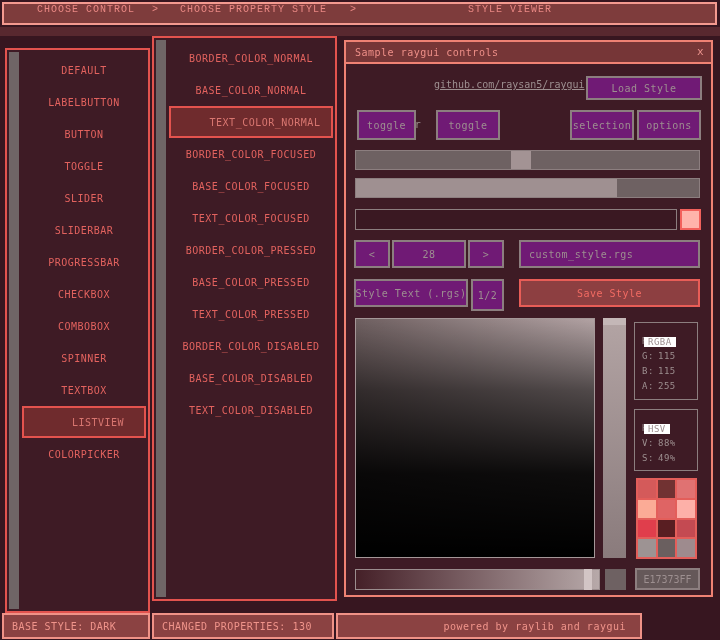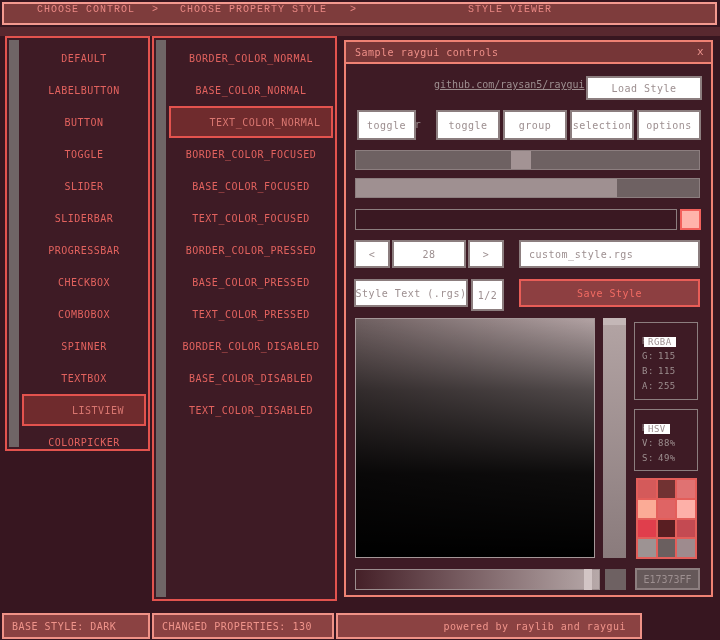--- a/index.html
+++ b/index.html
@@ -19,21 +19,21 @@
     color: #ea8884; font-size: 10px; letter-spacing: 1px;
   }
   #topbar span { position: absolute; top: 0; white-space: nowrap; font-family: Liberation Mono, monospace; }
   #tb1 { left: 33px; } #tbsep1 { left: 148px; }
   #tb2 { left: 176px; } #tbsep2 { left: 346px; }
   #tb3 { left: 464px; }
   #band { left: 0; top: 27px; width: 720px; height: 9px; background: #58282f; }
 
   
   .panel { background: #3e1b25; border: 2px solid #e3534e; }
-  #controls-panel   { left: 5px;   top: 36px; width: 145px; height: 415px; }
+  #controls-panel   { left: 5px;   top: 48px; width: 145px; height: 565px; }
   #properties-panel { left: 152px; top: 36px; width: 185px; height: 565px; }
   .vscroll { position: absolute; left: 2px; top: 2px; bottom: 2px; width: 10px; background: #6f6566; }
   .list { position: absolute; left: 15px; top: 4px; right: 2px; }
   .item {
     height: 32px; display: flex; align-items: center; justify-content: center;
     color: #e2625e; font-size: 10px; letter-spacing: 0.5px; white-space: nowrap;
     border: 2px solid transparent;
   }
   .item.selected { background: #6f2b2d; border-color: #e3534e; color: #d87670; padding-left: 28px; }
 
@@ -42,21 +42,21 @@
   #titlebar {
     position: absolute; left: 0; top: 0; right: 0; height: 22px;
     background: #763637; border-bottom: 2px solid #ef8274;
     display: flex; align-items: center; padding-left: 9px;
     color: #ee8f88; font-size: 10px; letter-spacing: 0.5px;
   }
   #closebtn { position: absolute; right: 7px; top: 3px; color: #ec948e; font-size: 11px; }
 
   .glabel { color: #9d8f90; font-size: 10px; letter-spacing: 0.5px; white-space: nowrap; }
   .graybtn {
-    background: #ffffff; border: 2px solid #8c7e7f; color: #9d8f90;
+    background: #701a75; border: 2px solid #8c7e7f; color: #9d8f90;
     display: flex; align-items: center; justify-content: center;
     font-size: 10px; letter-spacing: 0.5px; white-space: nowrap;
   }
   #lbl-app  { left: 10px; top: 37px; margin-top: 40px; }
   #lbl-repo { left: 88px; top: 37px; letter-spacing: 0; text-decoration: underline; }
   #btn-load { left: 240px; top: 34px; width: 116px; height: 24px; }
   #btn-t1 { left: 11px;  top: 68px; width: 59px; height: 30px; }
   #btn-t2 { left: 90px;  top: 68px; width: 64px; height: 30px; }
   #btn-t3 { left: 157px; top: 68px; width: 64px; height: 30px; }
   #btn-t4 { left: 224px; top: 68px; width: 64px; height: 30px; }
@@ -186,21 +186,20 @@
     <span>Sample raygui controls</span>
     <span id="closebtn">x</span>
   </div>
 
   <span id="lbl-app" class="abs glabel">rGuiStyler</span>
   <span id="lbl-repo" class="abs glabel">github.com/raysan5/raygui</span>
   <div id="btn-load" class="abs graybtn">Load Style</div>
 
   <div id="btn-t1" class="abs graybtn">toggle</div>
   <div id="btn-t2" class="abs graybtn">toggle</div>
-  <div id="btn-t3" class="abs graybtn">group</div>
   <div id="btn-t4" class="abs graybtn">selection</div>
   <div id="btn-t5" class="abs graybtn">options</div>
 
   <div id="slider" class="abs">
     <div id="slider-handle" style="left: calc(48% - 9.6px);"></div>
   </div>
   <div id="sliderbar" class="abs">
     <div id="sliderbar-fill" style="width: 76%;"></div>
   </div>
 

